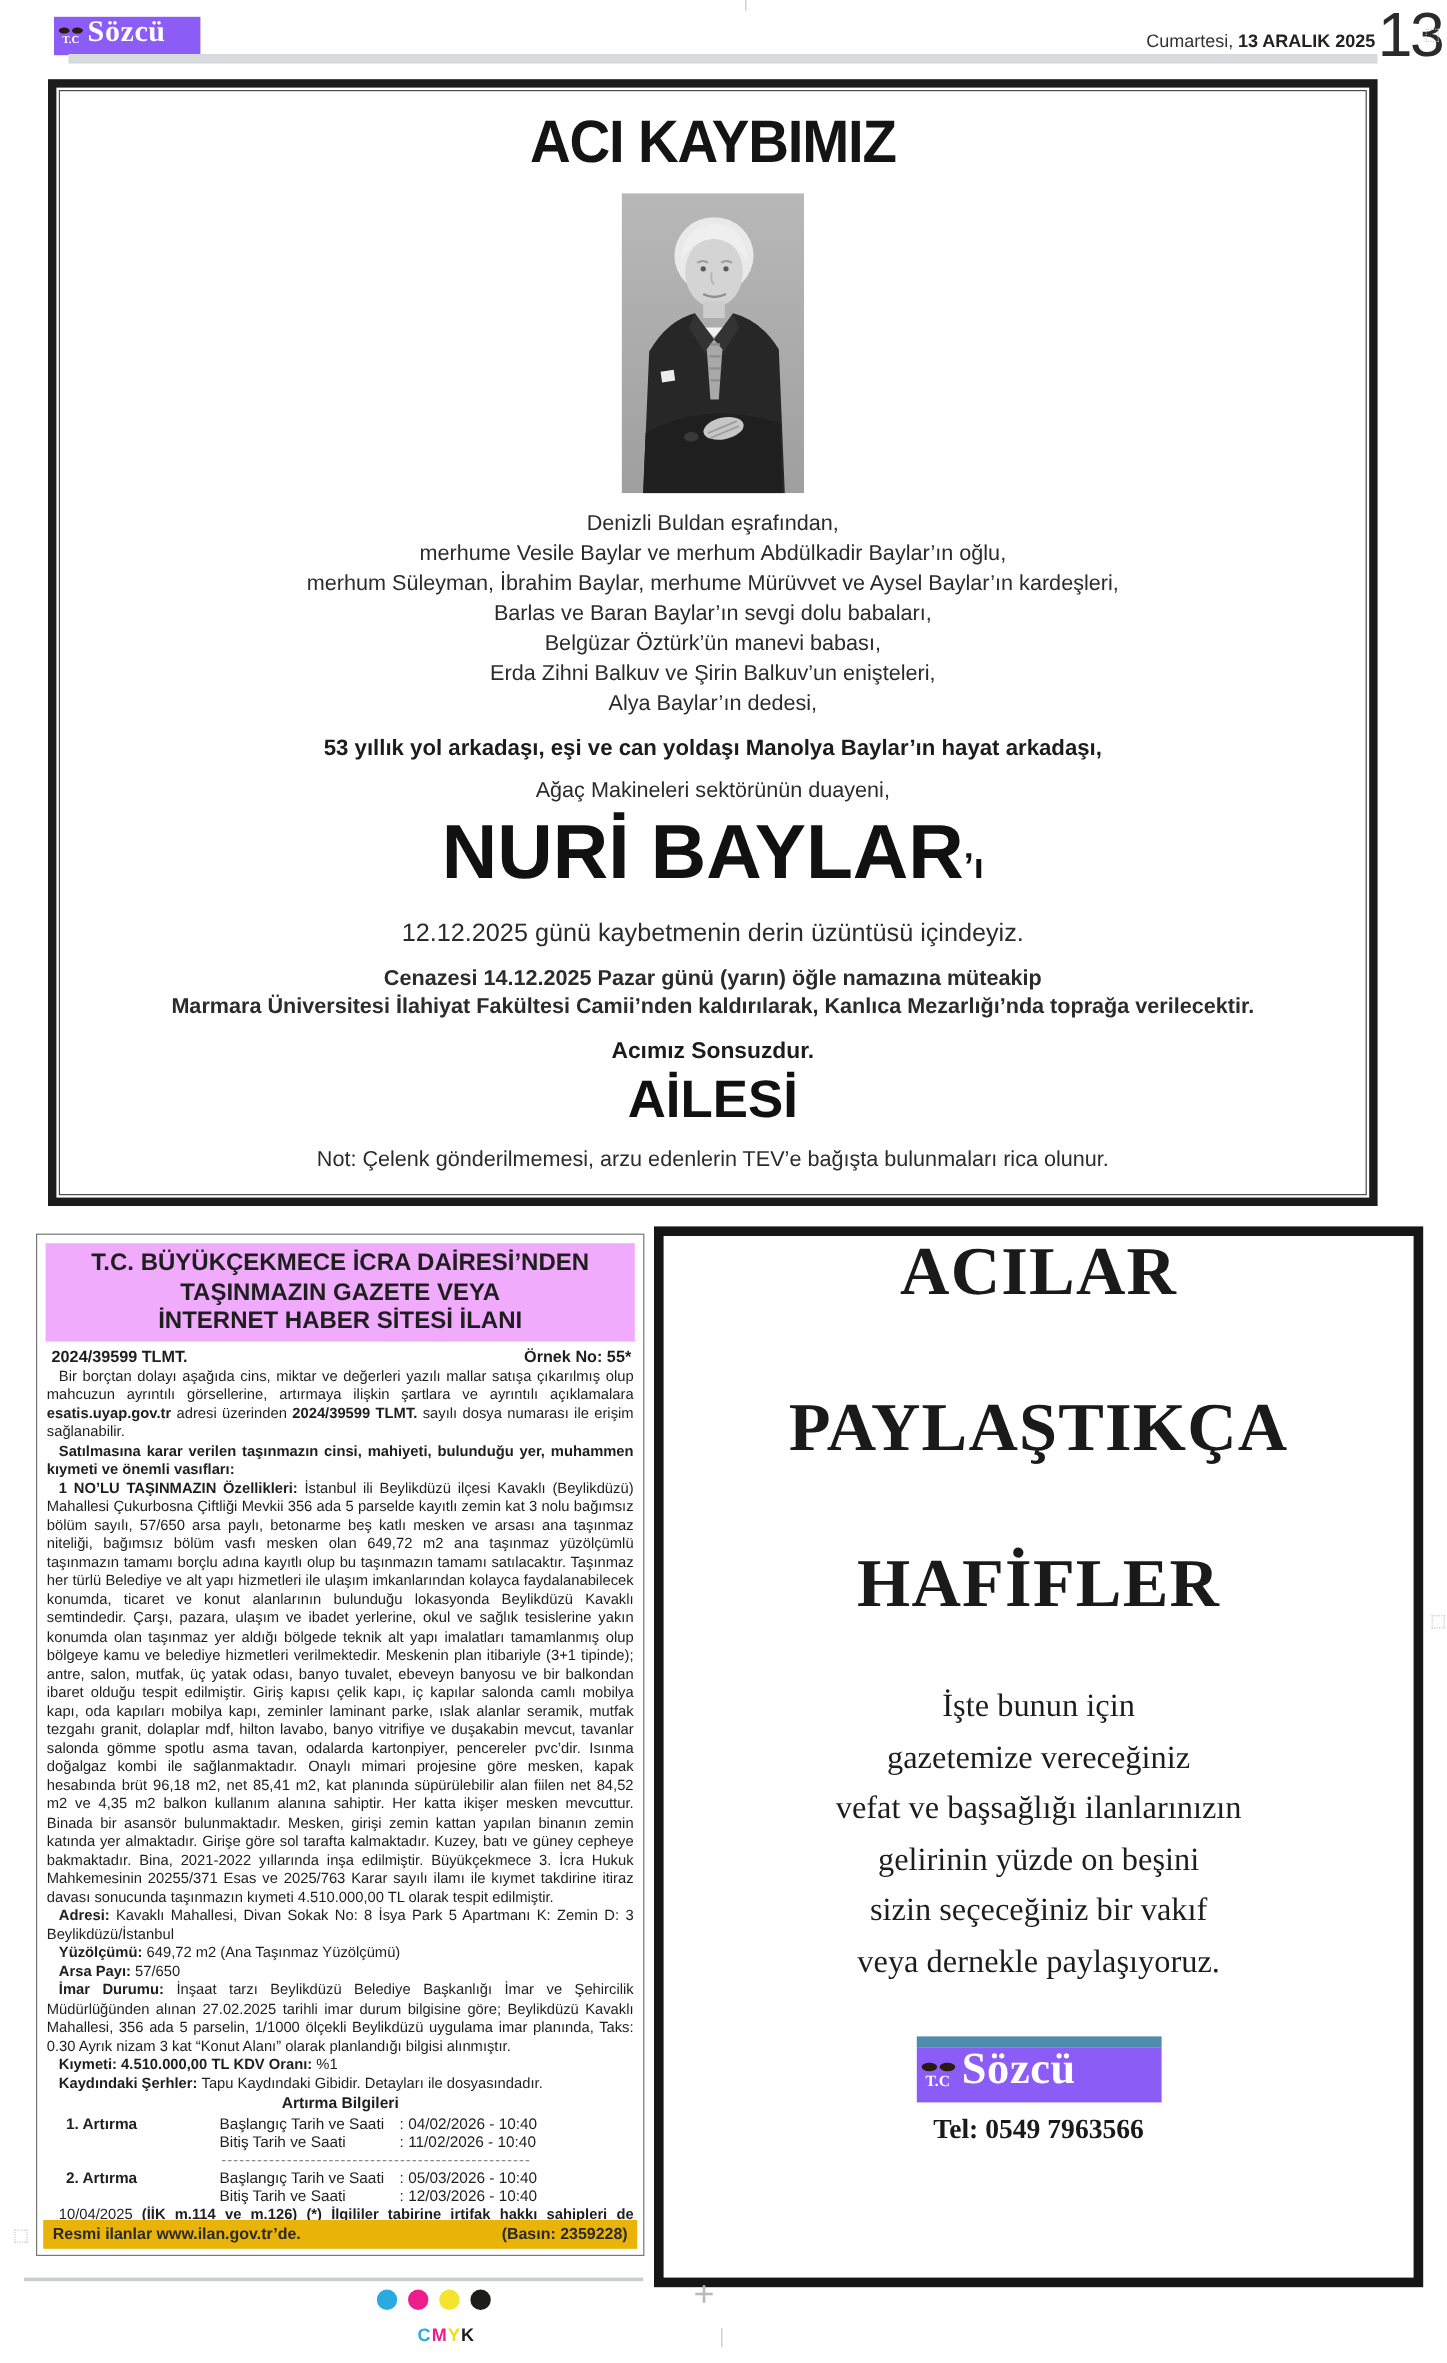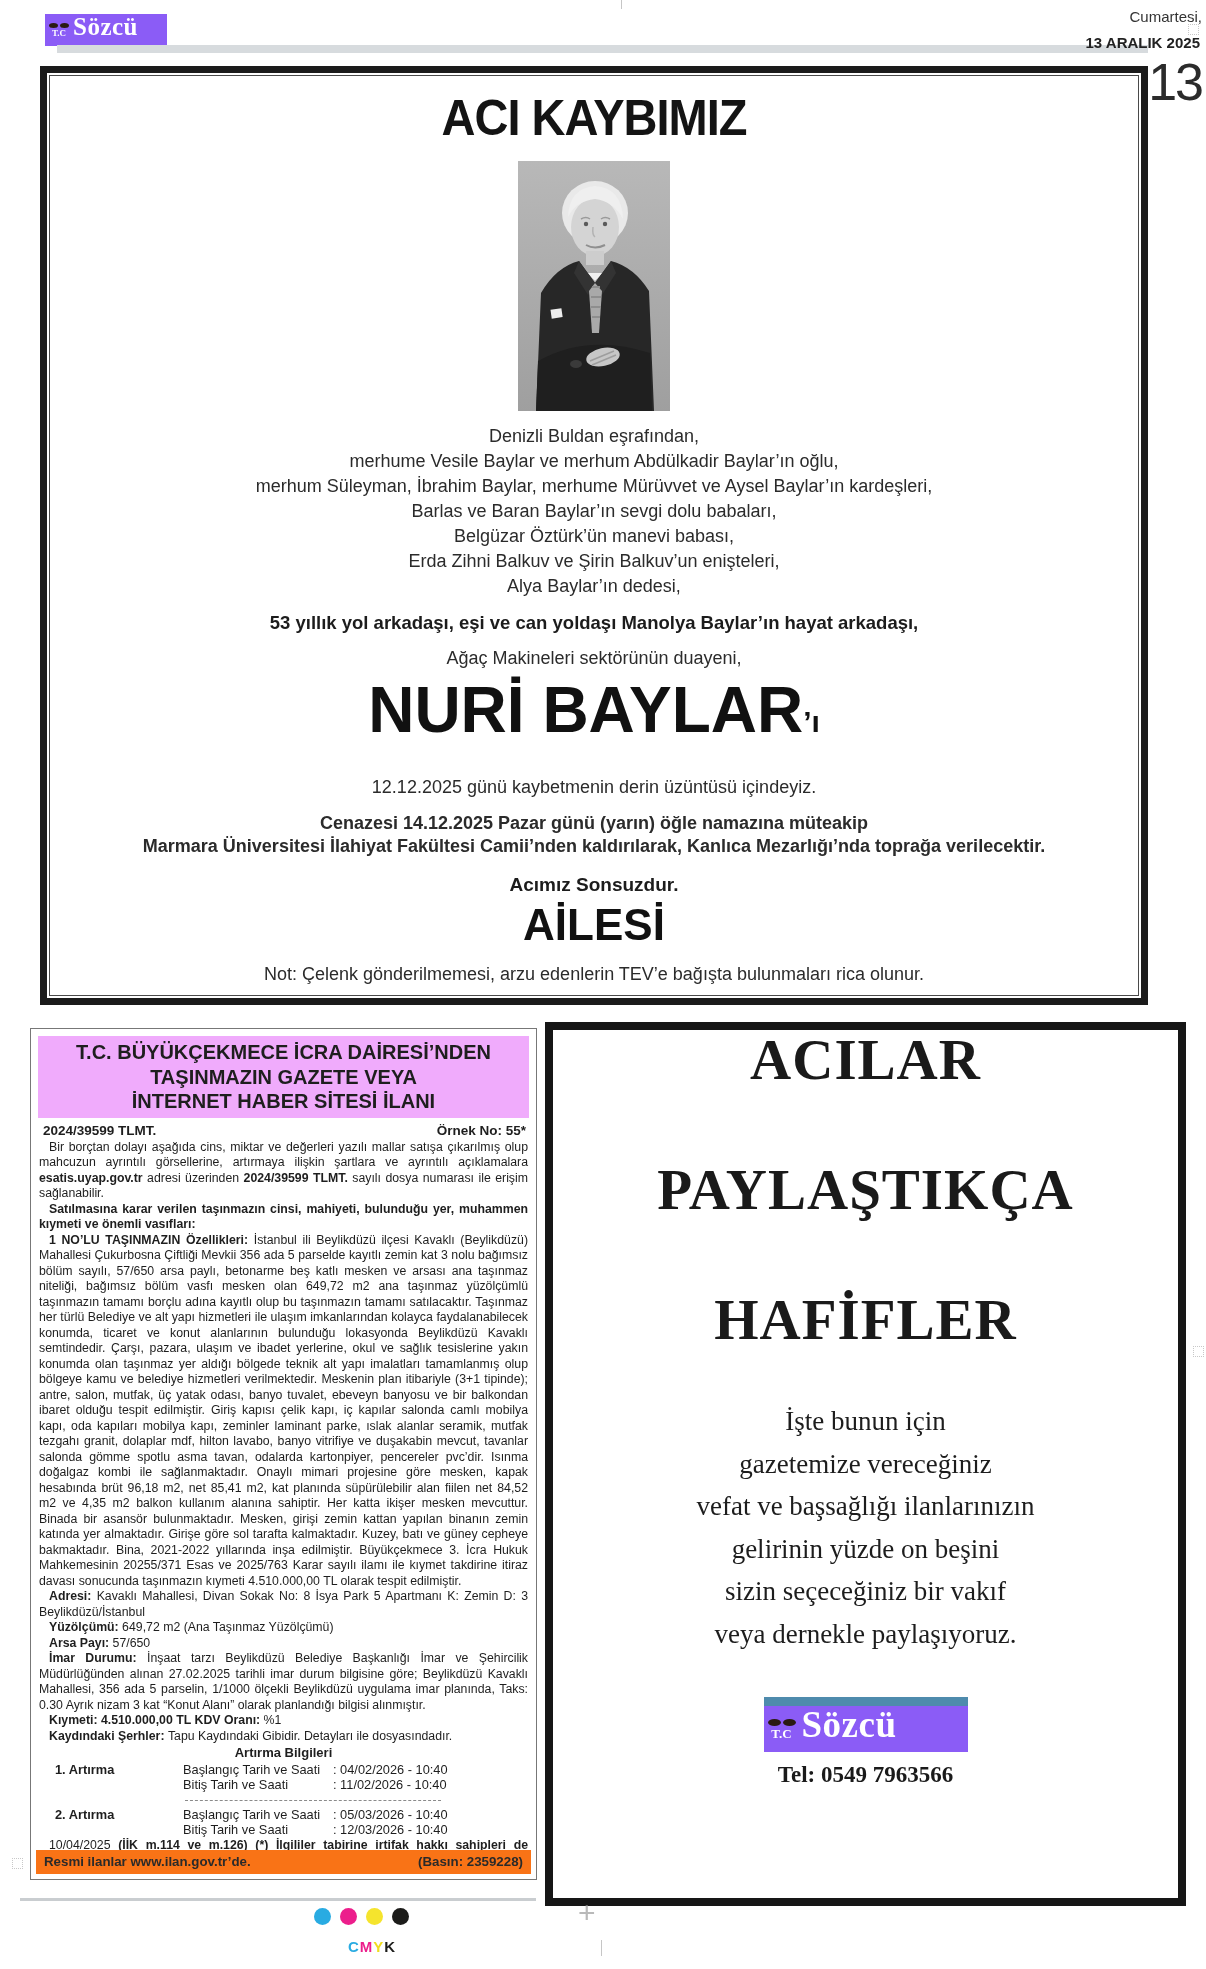--- a/index.html
+++ b/index.html
@@ -2,21 +2,21 @@
 <html><head>
 <meta charset="utf-8">
 <style>
   html,body{margin:0;padding:0;background:#ffffff;}
   body{width:1206px;height:1969px;position:relative;font-family:"Liberation Sans",sans-serif;color:#1d1d1d;overflow:hidden;}
   .b{font-weight:700;}
 
   
   .masthead{position:absolute;left:45px;top:14px;width:122px;height:32px;}
   .header-rule{position:absolute;left:57px;top:45px;width:1091px;height:8px;background:#d7dbde;}
-  .dateline{position:absolute;top:8px;right:4px;display:flex;align-items:flex-end;flex-direction:column;}
+  .dateline{position:absolute;top:8px;right:4px;display:flex;align-items:flex-end;}
   .date-reg{font-size:15px;color:#333;margin-bottom:9px;}
   .date-bold{font-size:15px;font-weight:700;color:#222;margin:0 2px 9px 4px;}
   .page-num{font-size:52px;font-weight:400;color:#2b2b2b;line-height:44px;letter-spacing:-2px;}
 
   
   .sozcu{position:relative;background:#8b5cf6;display:flex;}
   .sozcu .left{display:flex;flex-direction:column;align-items:center;justify-content:center;padding:0 2px 0 4px;}
   .sozcu .eyes{display:flex;gap:2px;margin-bottom:1px;}
   .sozcu .eyes i{display:block;background:#2a1a12;border-radius:50%;}
   .sozcu .tc{color:#fff;font-family:"Liberation Serif",serif;font-weight:700;line-height:1;}
@@ -29,40 +29,40 @@
   
   .ob-outer{position:absolute;left:40px;top:66px;width:1108px;height:939px;border:7px solid #1b1b1b;box-sizing:border-box;background:#fff;}
   .ob-inner{position:absolute;inset:2px;border:1px solid #4a4a4a;text-align:center;overflow:hidden;}
   .ob-title{margin-top:14px;font-size:47px;font-weight:900;letter-spacing:-1px;color:#141414;transform:scaleY(1.06);}
   .ob-photo{margin:16px auto 0;width:152px;height:250px;display:block;}
   .ob-lines{margin-top:13px;font-size:18px;line-height:25px;color:#2b2b2b;}
   .ob-spouse{margin-top:13px;font-size:18.5px;font-weight:700;color:#1c1c1c;}
   .ob-sector{margin-top:14px;font-size:18px;color:#2b2b2b;}
   .ob-name{margin-top:6px;font-size:64px;font-weight:900;letter-spacing:0;color:#111;line-height:70px;}
   .ob-name .suffix{font-size:30px;font-weight:900;}
-  .ob-loss{margin-top:20px;font-size:18px;color:#2b2b2b;}
+  .ob-loss{margin-top:8px;font-size:21px;color:#2b2b2b;}
   .ob-funeral{margin-top:14px;font-size:18px;line-height:23px;color:#2b2b2b;font-weight:bold;}
   .ob-grief{margin-top:16px;font-size:19px;font-weight:700;color:#1c1c1c;}
   .ob-family{margin-top:4px;font-size:44px;font-weight:900;color:#111;line-height:50px;}
   .ob-note{margin-top:14px;font-size:18px;color:#2b2b2b;}
 
   
   .legal{position:absolute;left:30px;top:1028px;width:507px;height:852px;border:1px solid #777;box-sizing:border-box;background:#fff;overflow:hidden;}
   .legal-title{margin:7px 7px 4px 7px;background:#f0abfc;text-align:center;font-weight:700;font-size:20px;line-height:24.5px;padding:4px 2px;color:#1e1e1e;}
   .legal-meta{display:flex;justify-content:space-between;font-weight:700;font-size:13.5px;padding:1px 10px 2px 12px;color:#1e1e1e;}
   .legal-body{padding:0 8px;font-size:12.3px;line-height:15.5px;text-align:justify;color:#1e1e1e;}
   .legal-body p{margin:0;text-indent:10px;}
   .legal-body p.center{text-align:center;text-indent:0;font-weight:700;font-size:13px;margin-top:1px;}
   .auction-row{display:flex;padding-left:16px;text-indent:0;margin-top:1px;font-size:12.8px;}
   .auction-label{width:128px;font-weight:700;flex:0 0 auto;}
   .kv{display:flex;}
   .kv .k{width:150px;flex:0 0 auto;}
   .dashes{border-top:1.5px dashed #8a8a8a;width:256px;margin:7px 0 6px 146px;}
   .legal-note{margin-top:2px;}
-  .legal-footer{position:absolute;left:5px;right:5px;bottom:5px;background:#f97316;display:flex;justify-content:space-between;font-weight:700;font-size:13.3px;padding:4px 8px 5px 8px;color:#2a2a2a;}
+  .legal-footer{position:absolute;left:5px;right:5px;bottom:5px;background:#eab308;display:flex;justify-content:space-between;font-weight:700;font-size:13.3px;padding:4px 8px 5px 8px;color:#2a2a2a;}
 
   
   .ad{position:absolute;left:545px;top:1022px;width:641px;height:884px;border:8px solid #161616;box-sizing:border-box;text-align:center;background:#fff;font-family:"Liberation Serif",serif;overflow:hidden;}
   .ad-big{font-weight:700;font-size:57px;letter-spacing:1px;color:#1a1a1a;line-height:60px;}
   .ad-big.l1{}
   .ad-big.l2{margin-top:70px;}
   .ad-big.l3{margin-top:70px;}
   .ad-body{margin-top:50px;font-weight:400;font-size:27px;line-height:42.5px;color:#1d1d1d;}
   .ad-logo{margin:42px auto 0;width:204px;}
   .ad-logo .bluebar{height:9px;background:#4e8bad;}

